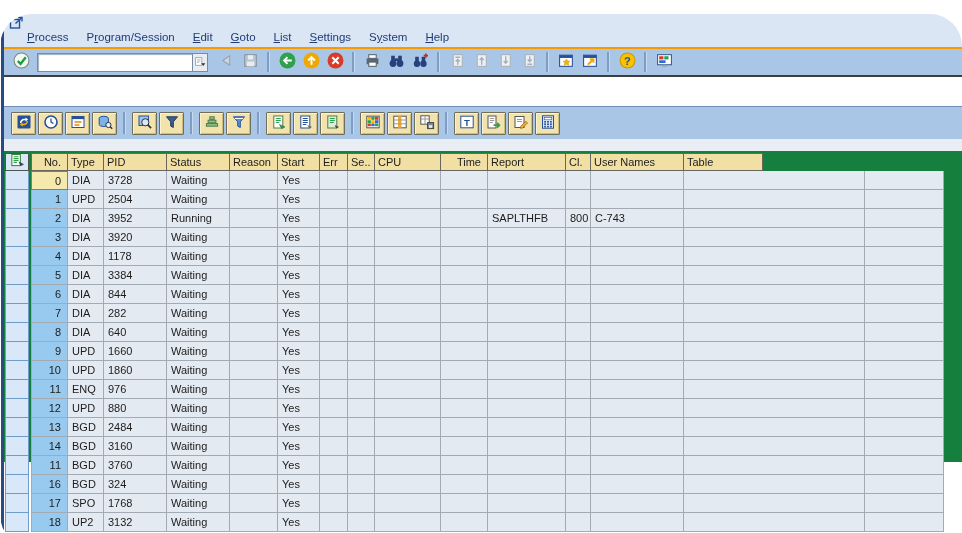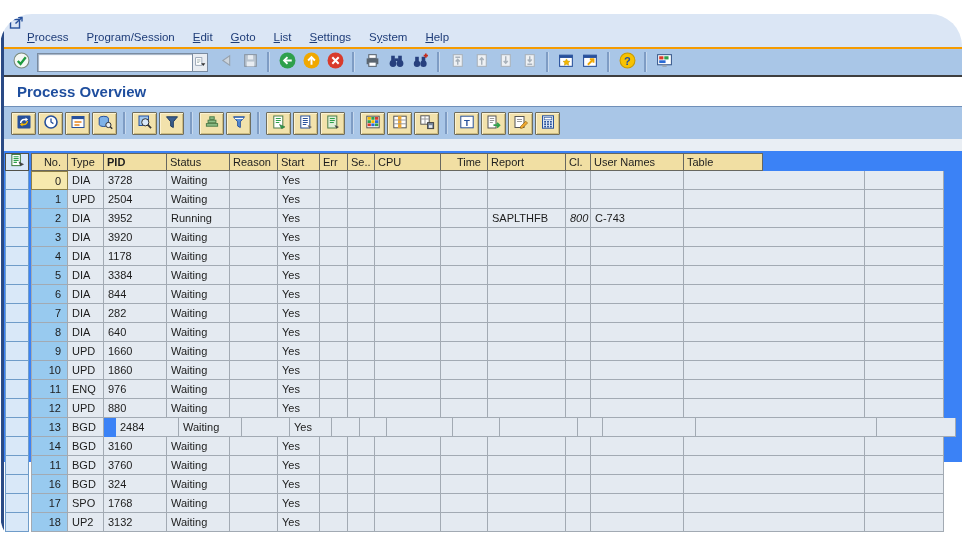--- a/index.html
+++ b/index.html
@@ -43,21 +43,21 @@
            display:flex;align-items:center;padding-left:6px;}
   .app-btn{width:25px;height:23px;margin:0 1px;background:#F2E2AC;
            border:1px solid #6E6D5E;border-radius:1px;display:flex;align-items:center;justify-content:center;
            box-shadow:inset 1px 1px 0 #FBF2D2, inset -1px -1px 0 #CDBC80;padding:0;}
   .app-btn svg{width:16px;height:16px;}
   .app-divider{width:2px;height:22px;background:#7E9CC4;border-right:1px solid #C7D9EE;margin:0 5px;}
 
   .pre-table-strip{position:absolute;left:4px;top:125px;right:0;height:12px;background:#E9EEF4;}
 
   
-  .table-area{position:absolute;left:4px;top:137px;right:0;height:311px;background:#3b82f6;}
+  .table-area{position:absolute;left:4px;top:137px;right:0;height:311px;background:#15803d;}
   .grid{position:absolute;left:1px;top:2px;}
   .g-row{display:flex;height:19px;}
   .g-row.header{height:18px;}
   .sel-cell{width:24px;box-sizing:border-box;background:#D9E8F8;border:1px solid #6F9CC9;
             border-top:none;margin-right:2px;}
   .g-row:first-child .sel-cell{border-top:1px solid #6F9CC9;}
   .selall-cell{width:24px;box-sizing:border-box;background:#D9E8F8;border:1px solid #51514A;
             margin-right:2px;display:flex;align-items:center;justify-content:center;}
   .selall-cell svg{width:15px;height:15px;}
   .h-cell{box-sizing:border-box;background:#F1DFA3;border:1px solid #67675F;border-left:none;
@@ -235,23 +235,20 @@
             <rect x="1.5" y="2.5" width="13" height="9.5" fill="#fff" stroke="#3A5A8C"></rect>
             <rect x="3" y="4" width="4" height="3" fill="#D93B2B"></rect>
             <rect x="7.8" y="4" width="4" height="3" fill="#2FA04C"></rect>
             <rect x="3" y="7.8" width="6" height="2.6" fill="#2B6BD6"></rect>
             <rect x="6" y="12" width="4" height="2" fill="#9AA4AE"></rect>
           </svg></span>
       </button>
     </div>
   <div class="dark-sep"></div>
 
-  <div class="title-area">
-    <div class="page-title">Process Overview</div>
-  </div>
   <div class="title-sep"></div>
 
   <div class="app-toolbar" id="app-toolbar">
       <button class="app-btn">
         <span><svg viewBox="0 0 16 16">
             <rect x="1.5" y="1.5" width="13" height="13" rx="1" fill="#27509B"></rect>
             <path d="M4.7 9a3.4 3.4 0 013.4-3.4h2.2" fill="none" stroke="#fff" stroke-width="1.5"></path>
             <path d="M9.5 3.6l2.6 2-2.6 2z" fill="#fff"></path>
             <path d="M11.3 7a3.4 3.4 0 01-3.4 3.4H5.7" fill="none" stroke="#F5B800" stroke-width="1.5"></path>
             <path d="M6.5 8.4l-2.6 2 2.6 2z" fill="#F5B800"></path>
@@ -406,21 +403,21 @@
         <div class="g-row header">
           <div class="selall-cell">
             <span><svg viewBox="0 0 16 16">
                 <rect x="2" y="1.5" width="9" height="12" fill="#fff" stroke="#2F6E2F"></rect>
                 <path d="M3.8 4h5.4M3.8 6h5.4M3.8 8h5.4M3.8 10h3.6" stroke="#2FA04C" stroke-width="1.2"></path>
                 <path d="M9.5 9.5l5 2.6-3 1.6z" fill="#444" stroke="#222" stroke-width=".4"></path>
               </svg></span>
           </div>
           <div class="h-cell al-right" style="width: 37px;">No.</div>
           <div class="h-cell" style="width: 36px;">Type</div>
-          <div class="h-cell" style="width: 63px; font-weight: bold;">PID</div>
+          <div class="h-cell" style="width: 63px;">PID</div>
           <div class="h-cell" style="width: 63px;">Status</div>
           <div class="h-cell" style="width: 48px;">Reason</div>
           <div class="h-cell" style="width: 42px;">Start</div>
           <div class="h-cell" style="width: 28px;">Err</div>
           <div class="h-cell" style="width: 27px;">Se..</div>
           <div class="h-cell" style="width: 66px;">CPU</div>
           <div class="h-cell al-right" style="width: 47px;">Time</div>
           <div class="h-cell" style="width: 78px;">Report</div>
           <div class="h-cell" style="width: 25px;">Cl.</div>
           <div class="h-cell" style="width: 93px;">User Names</div>
@@ -468,21 +465,21 @@
           <div class="d-cell" style="width: 36px;">DIA</div>
           <div class="d-cell" style="width: 63px;">3952</div>
           <div class="d-cell" style="width: 63px;">Running</div>
           <div class="d-cell" style="width: 48px;"></div>
           <div class="d-cell" style="width: 42px;">Yes</div>
           <div class="d-cell" style="width: 28px;"></div>
           <div class="d-cell" style="width: 27px;"></div>
           <div class="d-cell" style="width: 66px;"></div>
           <div class="d-cell al-right" style="width: 47px;"></div>
           <div class="d-cell" style="width: 78px;">SAPLTHFB</div>
-          <div class="d-cell" style="width: 25px; font-style: italic;">800</div>
+          <div class="d-cell" style="width: 25px;">800</div>
           <div class="d-cell" style="width: 93px;">C-743</div>
           <div class="d-cell" style="width: 181px;"></div>
           <div class="d-cell" style="width: 79px;"></div>
         </div>
         <div class="g-row">
           <div class="sel-cell"></div>
           <div class="d-cell first no-cell al-right" style="width: 37px;">3</div>
           <div class="d-cell" style="width: 36px;">DIA</div>
           <div class="d-cell" style="width: 63px;">3920</div>
           <div class="d-cell" style="width: 63px;">Waiting</div>
@@ -657,21 +654,21 @@
           <div class="d-cell" style="width: 78px;"></div>
           <div class="d-cell" style="width: 25px;"></div>
           <div class="d-cell" style="width: 93px;"></div>
           <div class="d-cell" style="width: 181px;"></div>
           <div class="d-cell" style="width: 79px;"></div>
         </div>
         <div class="g-row">
           <div class="sel-cell"></div>
           <div class="d-cell first no-cell al-right" style="width: 37px;">13</div>
           <div class="d-cell" style="width: 36px;">BGD</div>
-          <div class="d-cell" style="width: 63px; margin-left: 12px;">2484</div>
+          <div class="d-cell" style="width: 63px;">2484</div>
           <div class="d-cell" style="width: 63px;">Waiting</div>
           <div class="d-cell" style="width: 48px;"></div>
           <div class="d-cell" style="width: 42px;">Yes</div>
           <div class="d-cell" style="width: 28px;"></div>
           <div class="d-cell" style="width: 27px;"></div>
           <div class="d-cell" style="width: 66px;"></div>
           <div class="d-cell al-right" style="width: 47px;"></div>
           <div class="d-cell" style="width: 78px;"></div>
           <div class="d-cell" style="width: 25px;"></div>
           <div class="d-cell" style="width: 93px;"></div>

